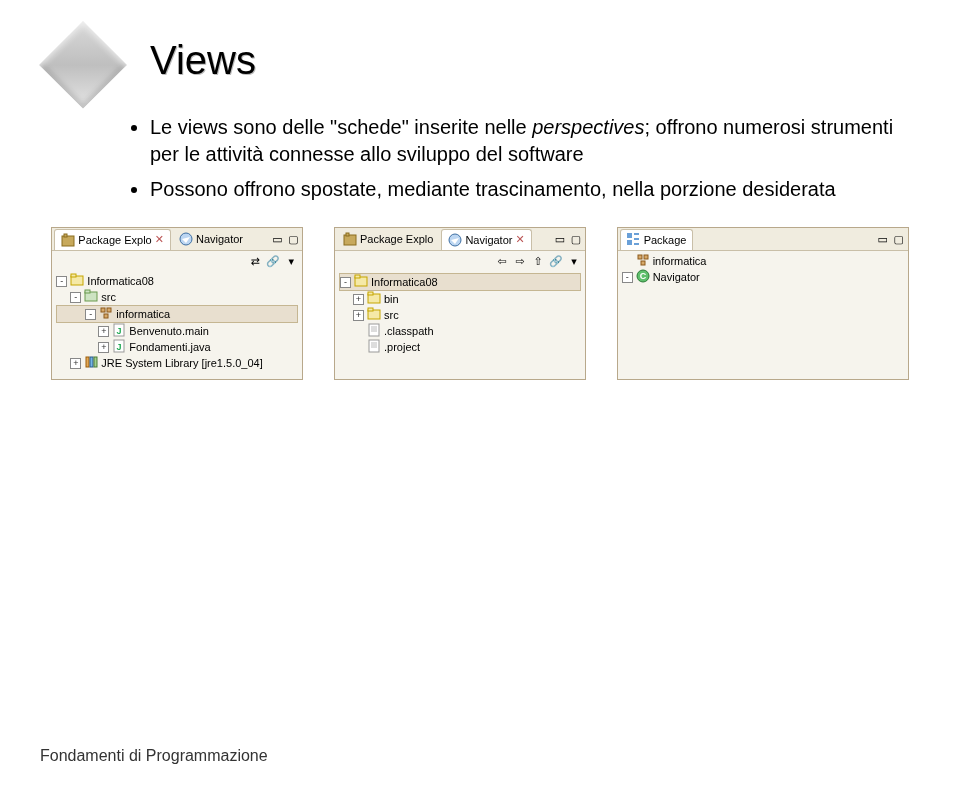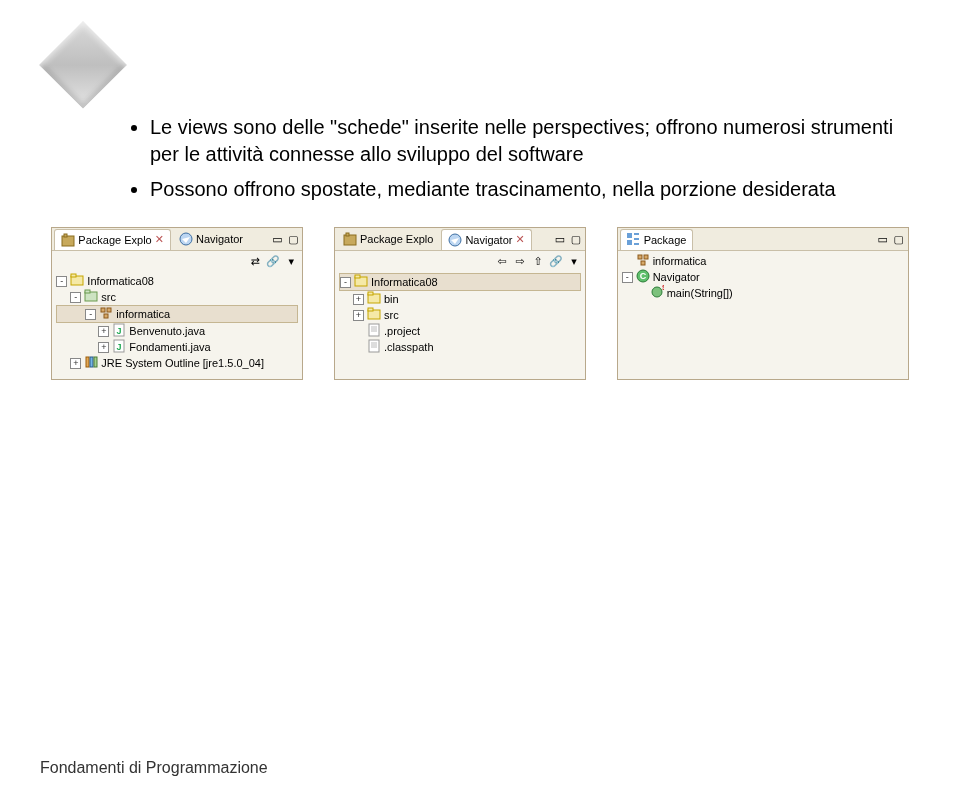--- a/index.html
+++ b/index.html
@@ -44,21 +44,21 @@
     margin: 18px 0 6px 110px;
     padding: 0;
     max-width: 800px;
   }
   ul.bullets li {
     font-family: "Comic Sans MS","Segoe Script", cursive, sans-serif;
     font-size: 20px;
     line-height: 1.35;
     margin-bottom: 8px;
   }
-  .italic { }
+  .italic { font-style: italic; }
   .screens {
     display: flex;
     justify-content: space-around;
     margin-top: 24px;
     gap: 8px;
     font-family: Tahoma, Arial, sans-serif;
   }
   .panel {
     border: 1px solid #b8a88b;
     background: #f6f4ed;
@@ -114,34 +114,35 @@
   .exp {
     display:inline-block; width:9px; height:9px;
     border:1px solid #888; background:#fff;
     font-size:9px; line-height:8px; text-align:center;
     color:#333;
   }
   .noexp { display:inline-block; width:11px; }
   .footer {
     position: absolute;
     left: 40px;
-    bottom: 12px;
+    bottom: 24px;
     font-size: 16px;
     font-family: Arial, sans-serif;
     color: #333;
   }
   svg.ico { width:14px; height:14px; flex-shrink:0; }
 </style>
 </head>
 <body>
 
 <div class="slide">
 
   <div class="title-row">
     <div class="diamond"></div>
+    <h1 class="title">Views</h1>
   </div>
 
   <ul class="bullets">
     <li>
       <span>Le views sono delle "schede" inserite nelle </span><span class="italic">perspectives</span><span>; offrono numerosi strumenti per le attività connesse allo sviluppo del software</span>
     </li>
     <li>
       <span>Possono offrono spostate, mediante trascinamento, nella porzione desiderata</span>
     </li>
   </ul>
@@ -199,38 +200,38 @@
                 <rect x="5" y="8" width="4" height="4" fill="#d7a96a" stroke="#8c5a1c"></rect>
               </svg></span>
             <span>informatica</span>
           </div>
           <div class="row" style="--d: 3;">
             <span class="exp">+</span>
             <span><svg class="ico">
                 <rect x="2" y="1" width="10" height="12" fill="#fff" stroke="#999"></rect>
                 <text x="7" y="11" text-anchor="middle" font-size="9" fill="#2a5" font-weight="bold">J</text>
               </svg></span>
-            <span>Benvenuto.java</span>
+            <span>Benvenuto.main</span>
           </div>
           <div class="row" style="--d: 3;">
             <span class="exp">+</span>
             <span><svg class="ico">
                 <rect x="2" y="1" width="10" height="12" fill="#fff" stroke="#999"></rect>
                 <text x="7" y="11" text-anchor="middle" font-size="9" fill="#2a5" font-weight="bold">J</text>
               </svg></span>
             <span>Fondamenti.java</span>
           </div>
           <div class="row" style="--d: 1;">
             <span class="exp">+</span>
             <span><svg class="ico">
                 <rect x="2" y="2" width="3" height="10" fill="#e2a857" stroke="#9b5c0a"></rect>
                 <rect x="6" y="2" width="3" height="10" fill="#76b5e2" stroke="#2b5b8a"></rect>
                 <rect x="10" y="2" width="3" height="10" fill="#a2d08e" stroke="#4a7a36"></rect>
               </svg></span>
-            <span>JRE System Outline [jre1.5.0_04]</span>
+            <span>JRE System Library [jre1.5.0_04]</span>
           </div>
         </div>
     </div>
 
     <div class="panel">
       <div class="tabbar">
         <div class="tab">
           <svg class="ico">
               <rect x="1" y="3" width="12" height="10" fill="#c7a95c" stroke="#8a6d1f"></rect>
               <rect x="3" y="1" width="3" height="3" fill="#c7a95c" stroke="#8a6d1f"></rect>
@@ -282,31 +283,31 @@
             <span>src</span>
           </div>
           <div class="row" style="--d: 1;">
             <span class="noexp"></span>
             <span><svg class="ico">
                 <rect x="2" y="1" width="10" height="12" fill="#fff" stroke="#999"></rect>
                 <line x1="4" y1="4" x2="10" y2="4" stroke="#bbb"></line>
                 <line x1="4" y1="6" x2="10" y2="6" stroke="#bbb"></line>
                 <line x1="4" y1="8" x2="10" y2="8" stroke="#bbb"></line>
               </svg></span>
-            <span>.project</span>
+            <span>.classpath</span>
           </div>
           <div class="row" style="--d: 1;">
             <span class="noexp"></span>
             <span><svg class="ico">
                 <rect x="2" y="1" width="10" height="12" fill="#fff" stroke="#999"></rect>
                 <line x1="4" y1="4" x2="10" y2="4" stroke="#bbb"></line>
                 <line x1="4" y1="6" x2="10" y2="6" stroke="#bbb"></line>
                 <line x1="4" y1="8" x2="10" y2="8" stroke="#bbb"></line>
               </svg></span>
-            <span>.classpath</span>
+            <span>.project</span>
           </div>
         </div>
     </div>
 
     <div class="panel panel-wide">
       <div class="tabbar">
         <div class="tab active">
           <svg class="ico">
               <rect x="0" y="0" width="5" height="5" fill="#6aa0d8"></rect>
               <rect x="7" y="0" width="5" height="2" fill="#6aa0d8"></rect>
@@ -331,28 +332,20 @@
             <span>informatica</span>
           </div>
           <div class="row" style="--d: 0;">
             <span class="exp">-</span>
             <span><svg class="ico">
                 <circle cx="7" cy="7" r="6" fill="#5fbf6c" stroke="#2d7d38"></circle>
                 <text x="7" y="10" text-anchor="middle" font-size="9" fill="#fff" font-weight="bold">C</text>
               </svg></span>
             <span>Navigator</span>
           </div>
-          <div class="row" style="--d: 1;">
-            <span class="noexp"></span>
-            <span><svg class="ico">
-                <circle cx="7" cy="7" r="5" fill="#7cc17c" stroke="#2d7d38"></circle>
-                <text x="12" y="5" font-size="7" fill="#c22" font-weight="bold">S</text>
-              </svg></span>
-            <span>main(String[])</span>
-          </div>
         </div>
     </div>
 
   </div>
 
 </div>
 
 <div class="footer">Fondamenti di Programmazione</div>
 
 </body></html>

